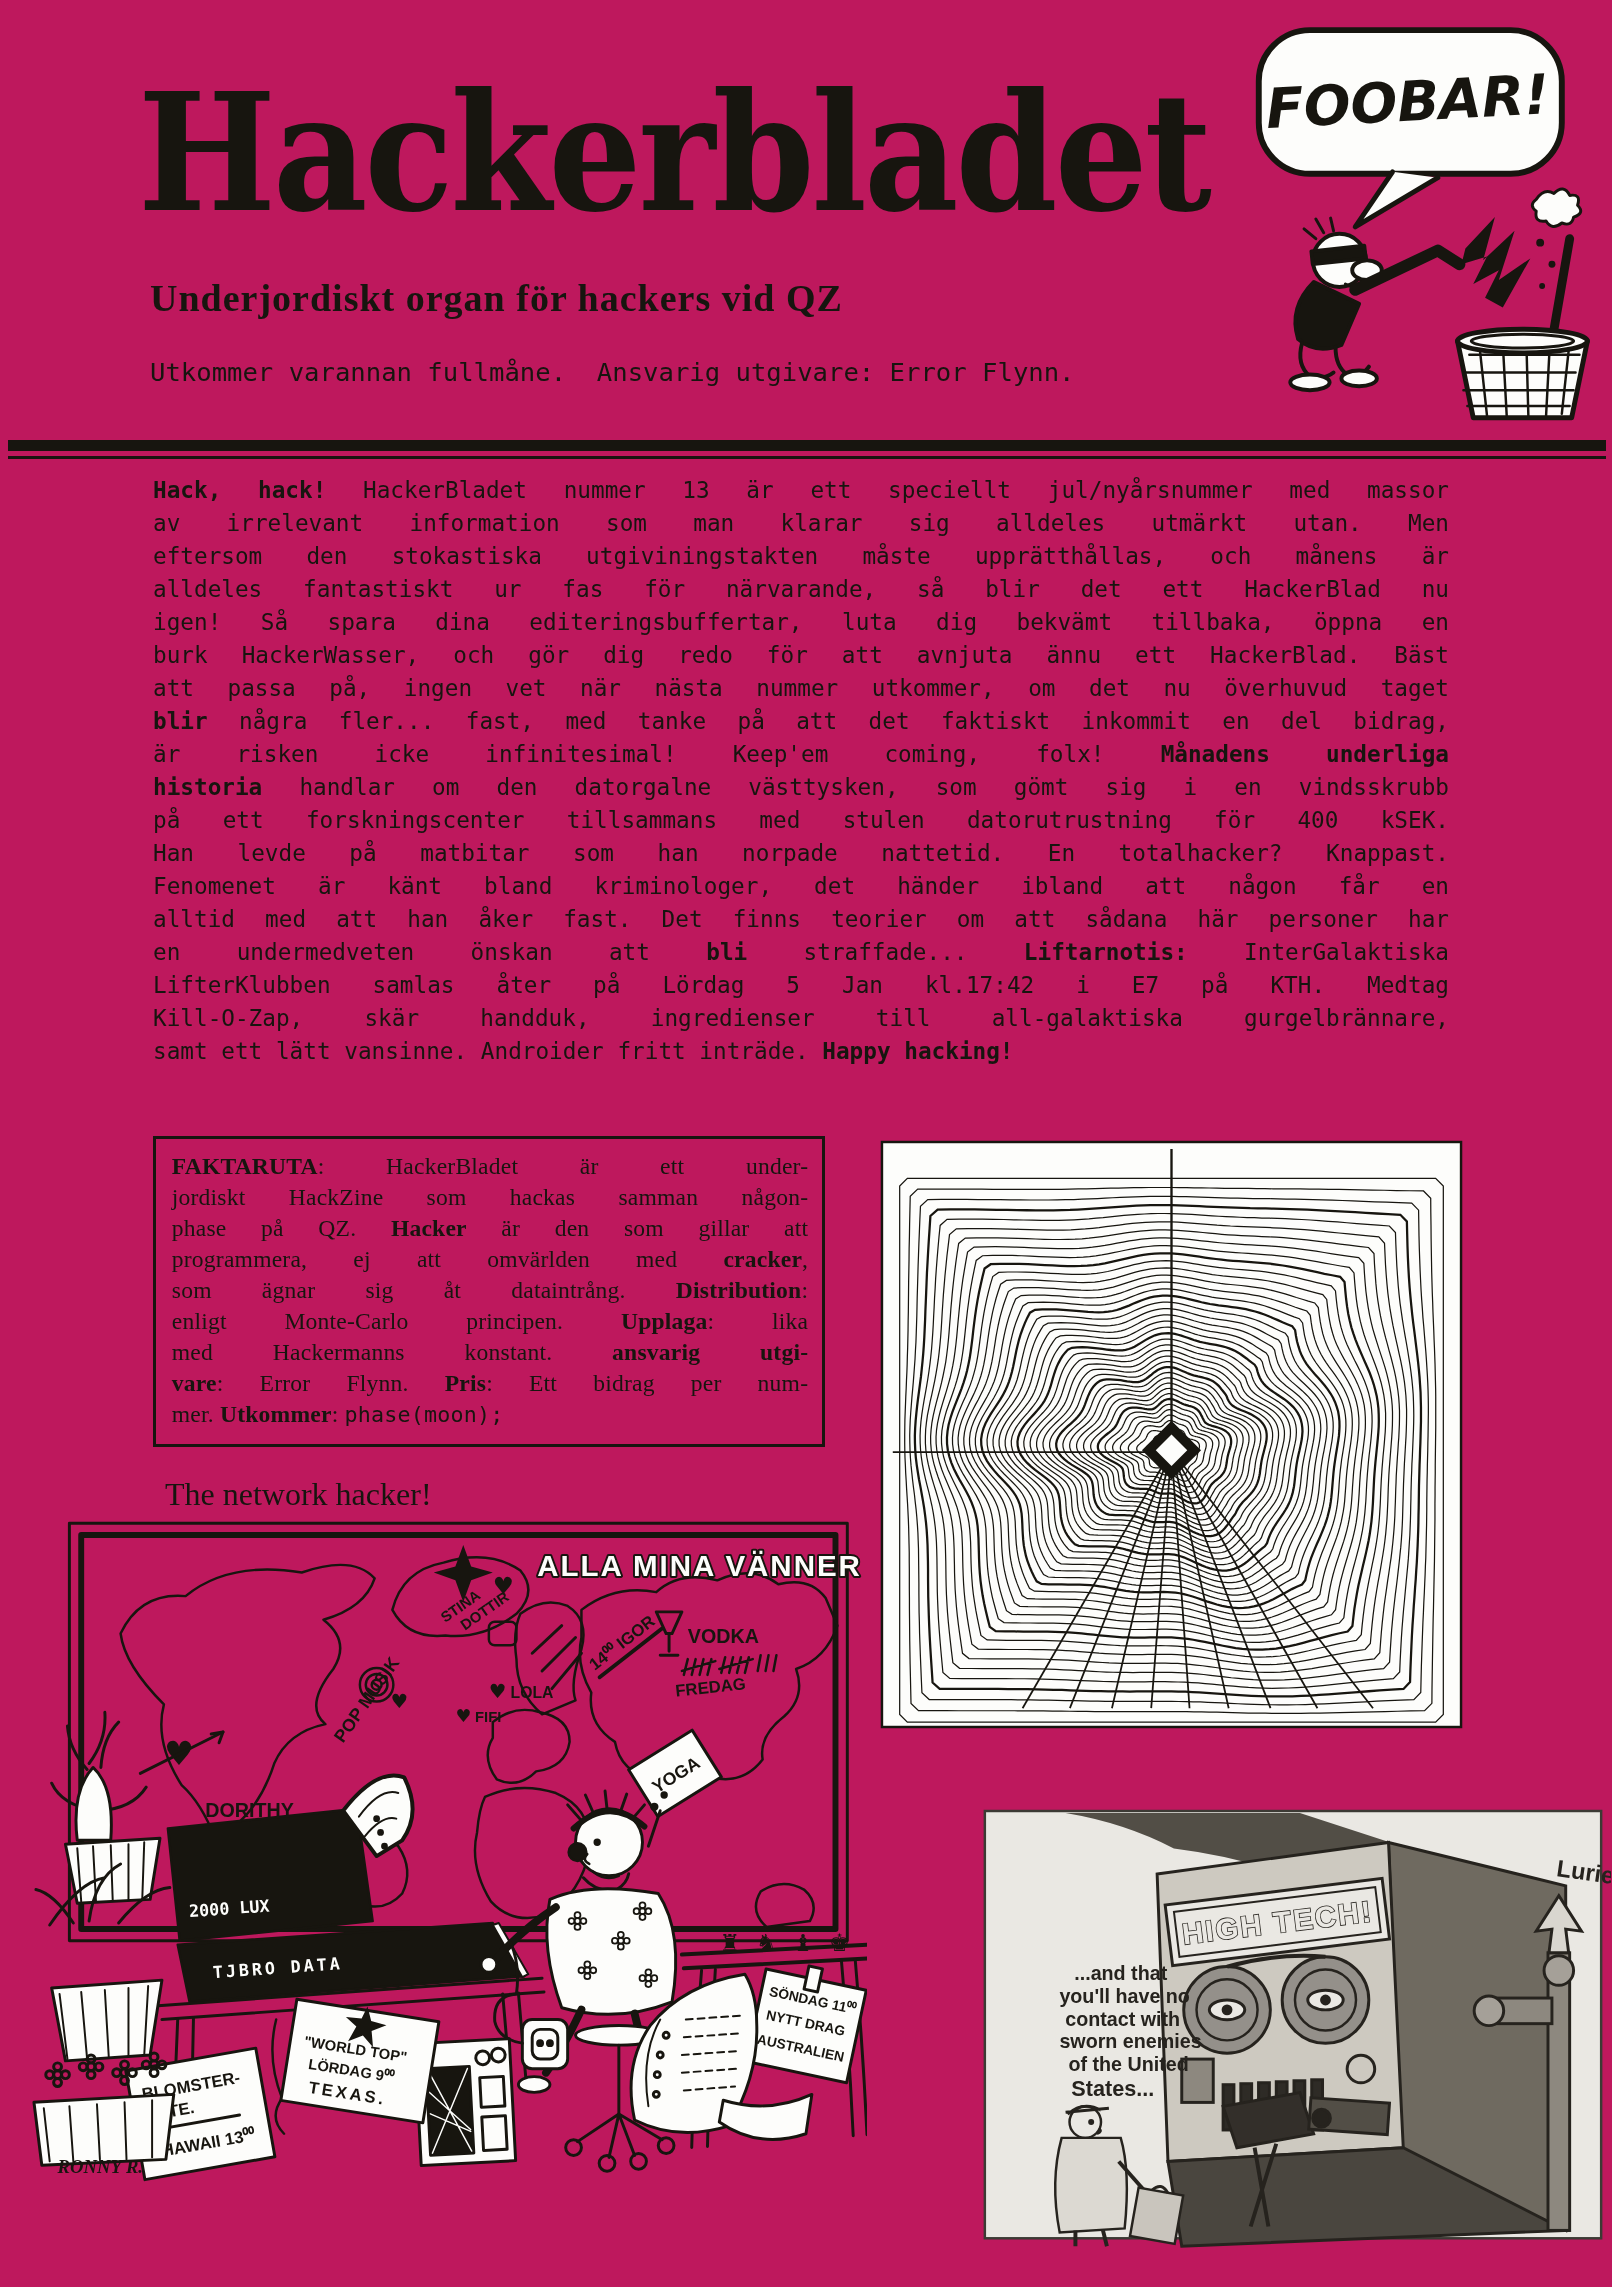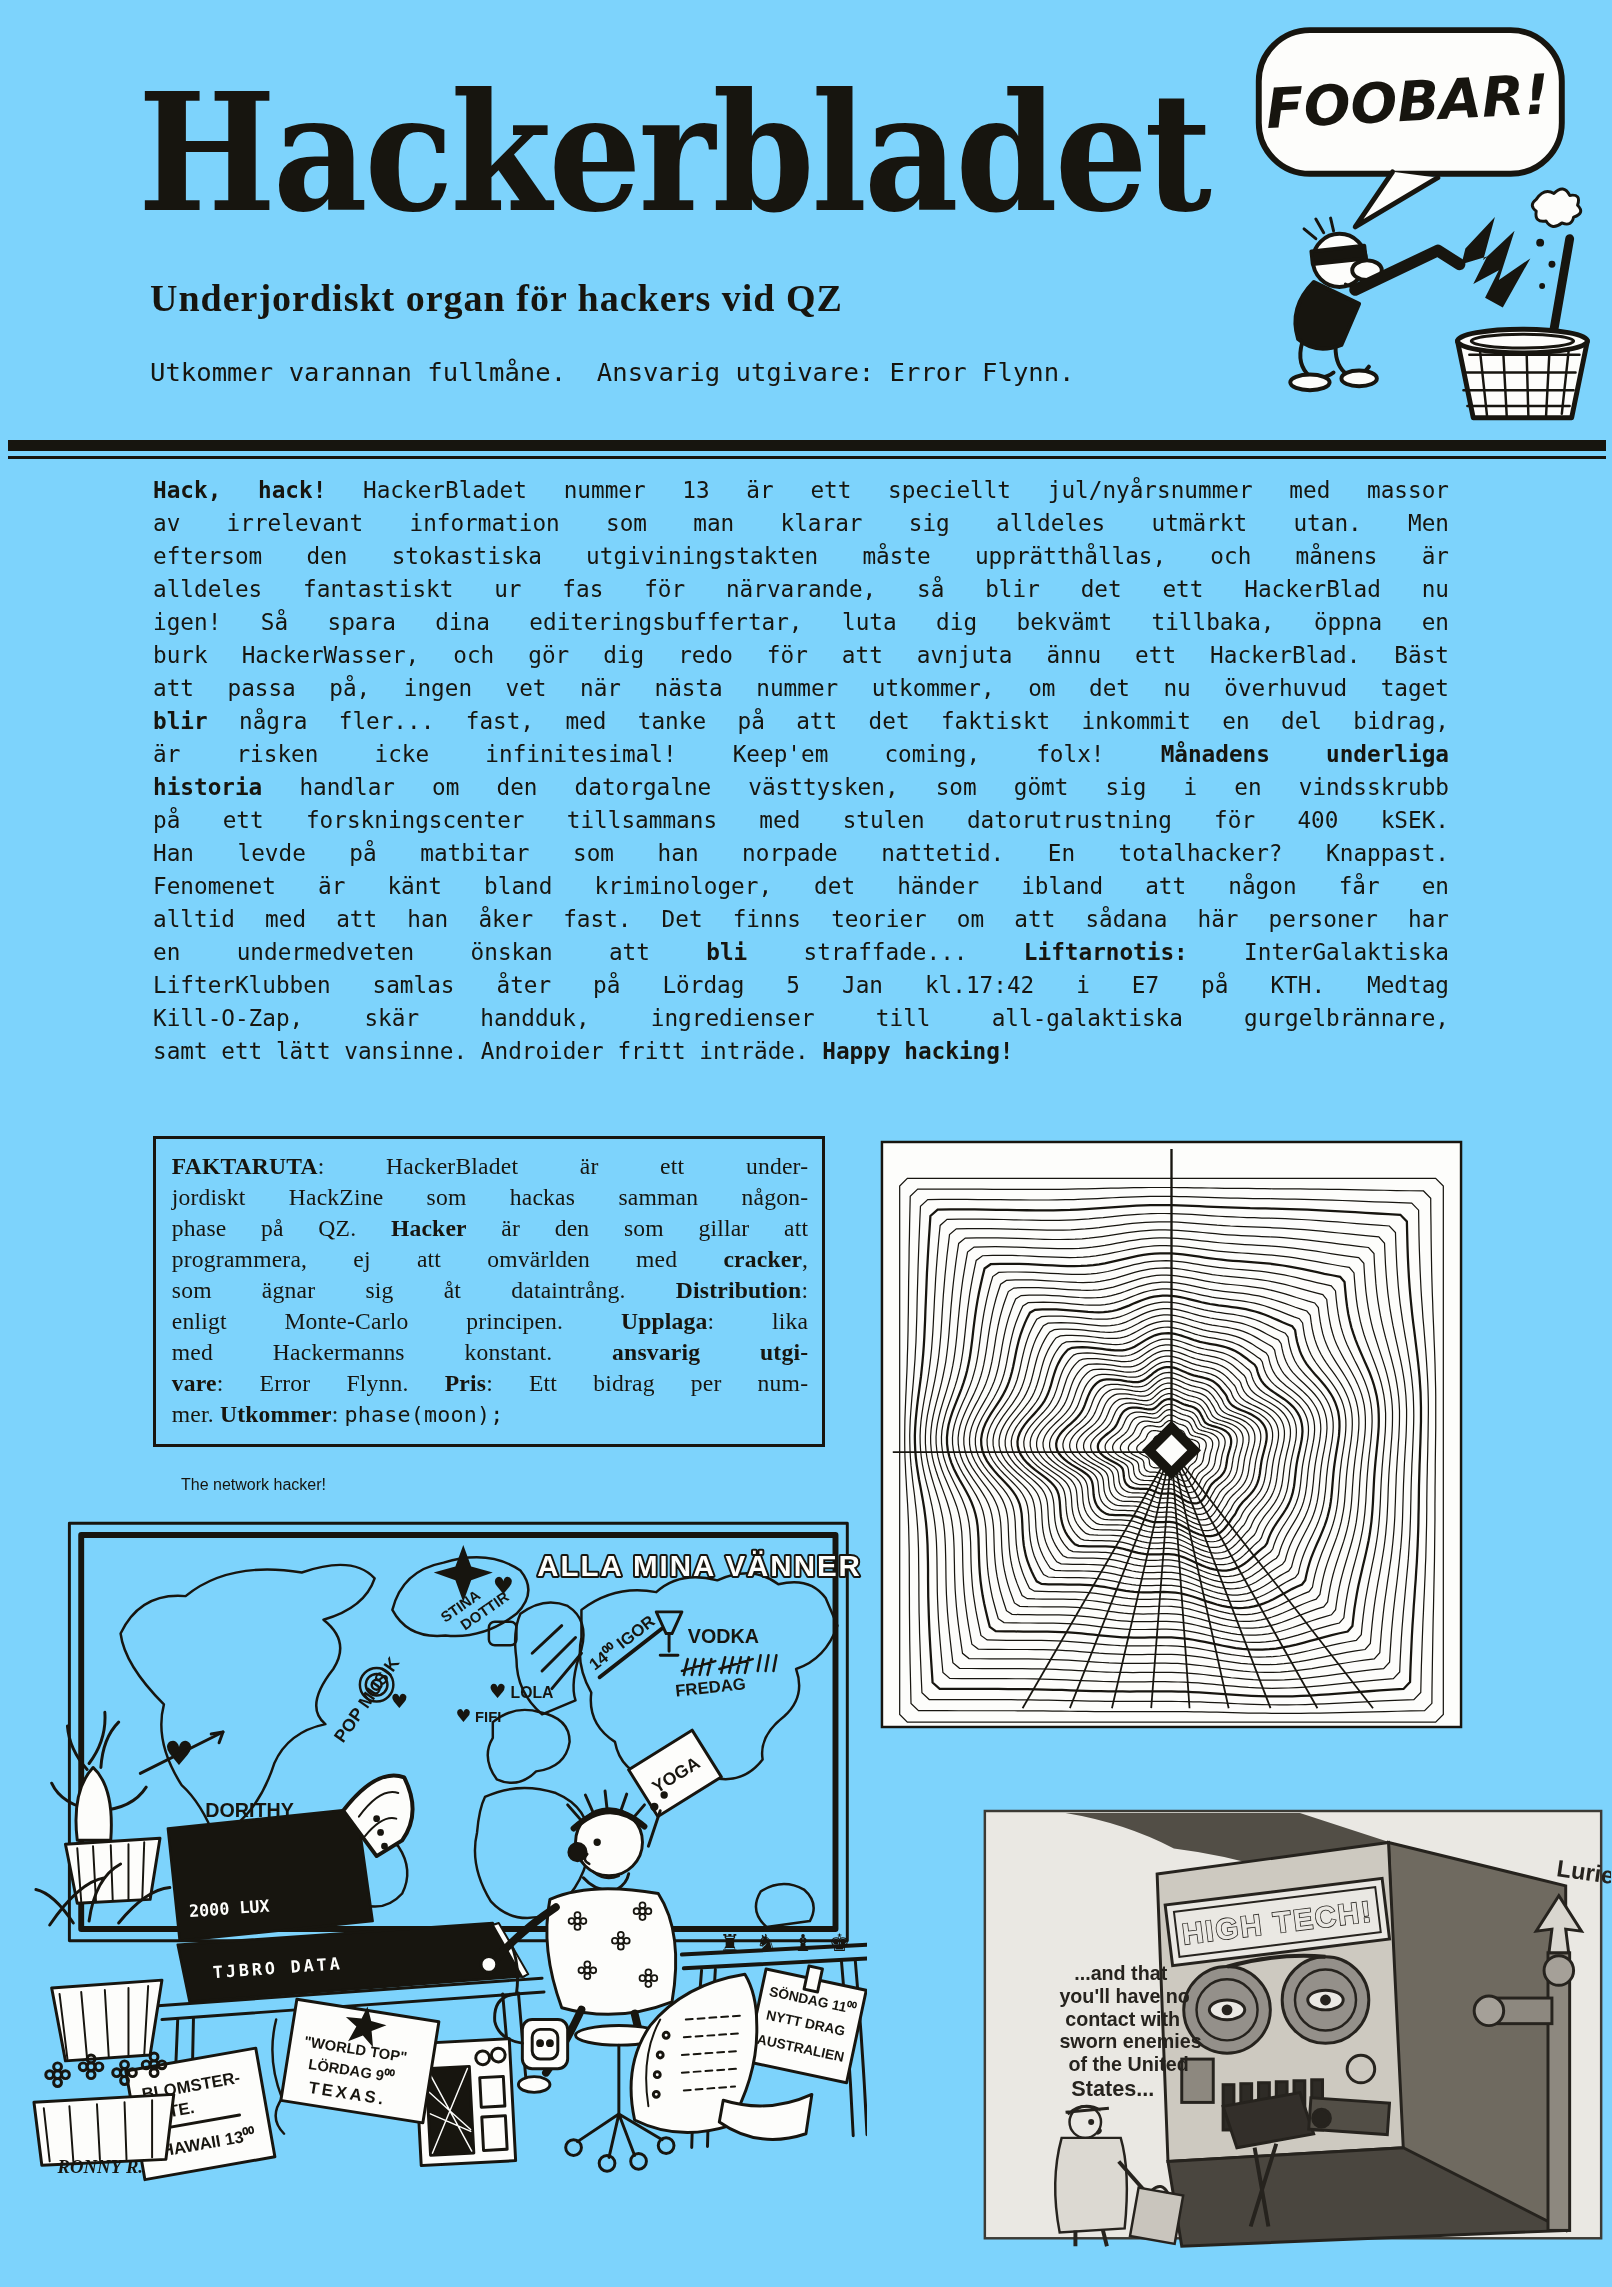--- a/index.html
+++ b/index.html
@@ -1,35 +1,35 @@
 <!DOCTYPE html>
 <html><head>
 <meta charset="utf-8">
 <style>
   html,body{margin:0;padding:0;background:#d8d8d8;}
-  .page{position:relative;width:1613px;height:2287px;background:#7dd3fc;color:#17150f;overflow:hidden;
+  .page{position:relative;width:1613px;height:2287px;background:#be185d;color:#17150f;overflow:hidden;
         font-family:"Liberation Sans",sans-serif;}
   .abs{position:absolute;}
   .title{left:138px;top:57px;font-family:"DejaVu Serif",serif;font-weight:bold;font-size:146px;
          letter-spacing:-3px;transform:scaleY(1.12);transform-origin:top left;white-space:nowrap;}
   .subtitle{left:150px;top:276px;font-family:Liberation Serif, serif;font-weight:bold;
             font-size:38px;letter-spacing:1px;white-space:nowrap;}
   .tagline{left:150px;top:357px;font-family:"DejaVu Sans Mono",monospace;font-size:25.6px;white-space:pre;}
   .rule-thick{left:7.9px;top:440px;width:1598px;height:10.8px;background:#17150f;}
   .rule-thin{left:7.9px;top:456px;width:1598px;height:3px;background:#17150f;}
   .article{left:153px;top:474px;width:1296px;font-family:"DejaVu Sans Mono",monospace;
            font-size:22.7px;line-height:33px;}
   .tline{text-align:justify;text-align-last:justify;white-space:normal;}
   .tline.nojust{text-align:right;text-align-last:left;}
   .tline b{font-weight:bold;}
   .fakta{left:153px;top:1136px;width:672px;border:3px solid #17150f;padding:11.8px 13.8px 13.8px 15.8px;
          box-sizing:border-box;font-family:"Liberation Serif",serif;font-size:23.6px;line-height:31px;}
   .fakta .tline{letter-spacing:0.2px;}
   .mono{font-family:"DejaVu Sans Mono",monospace;font-size:21.7px;}
-  .nh-caption{left:181px;top:1476px;font-family:Liberation Sans, sans-serif;font-size:16px;}
+  .nh-caption{left:165px;top:1476px;font-family:Liberation Serif, serif;font-size:32px;}
   svg text{user-select:none;}
   .hand{font-family:"Liberation Sans",sans-serif;font-weight:bold;}
 </style>
 </head>
 <body>
 
 <div class="page">
 
   <div class="abs title">Hackerbladet</div>
   <div class="abs subtitle">Underjordiskt organ för hackers vid QZ</div>

